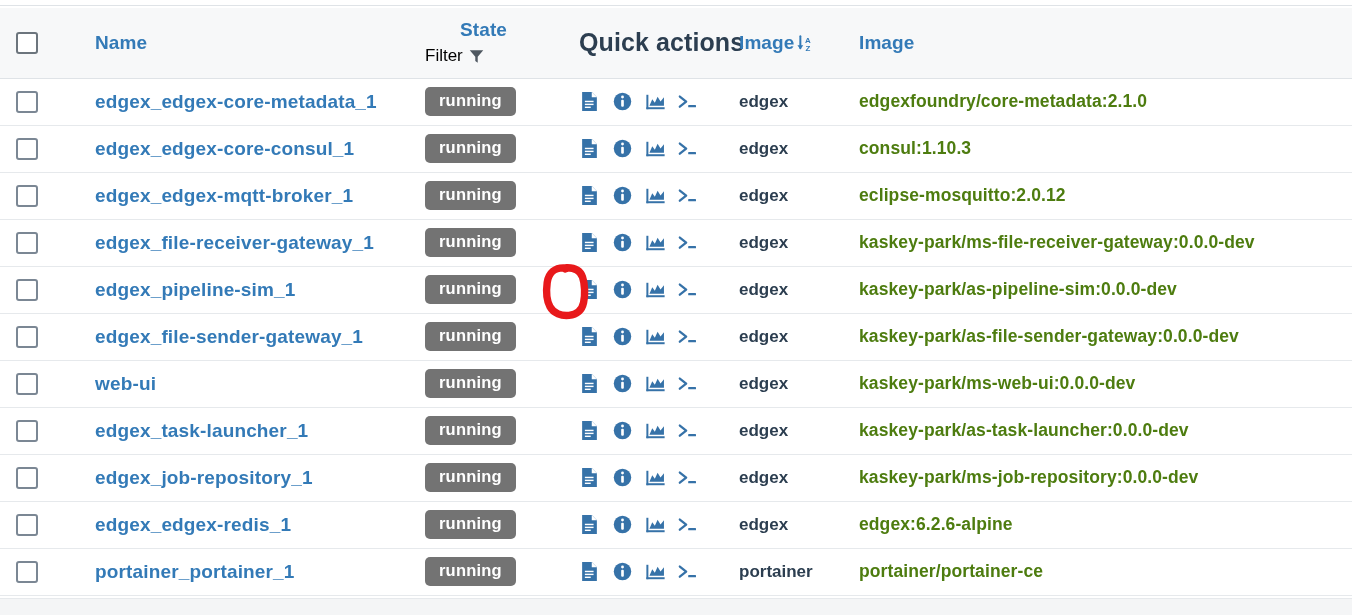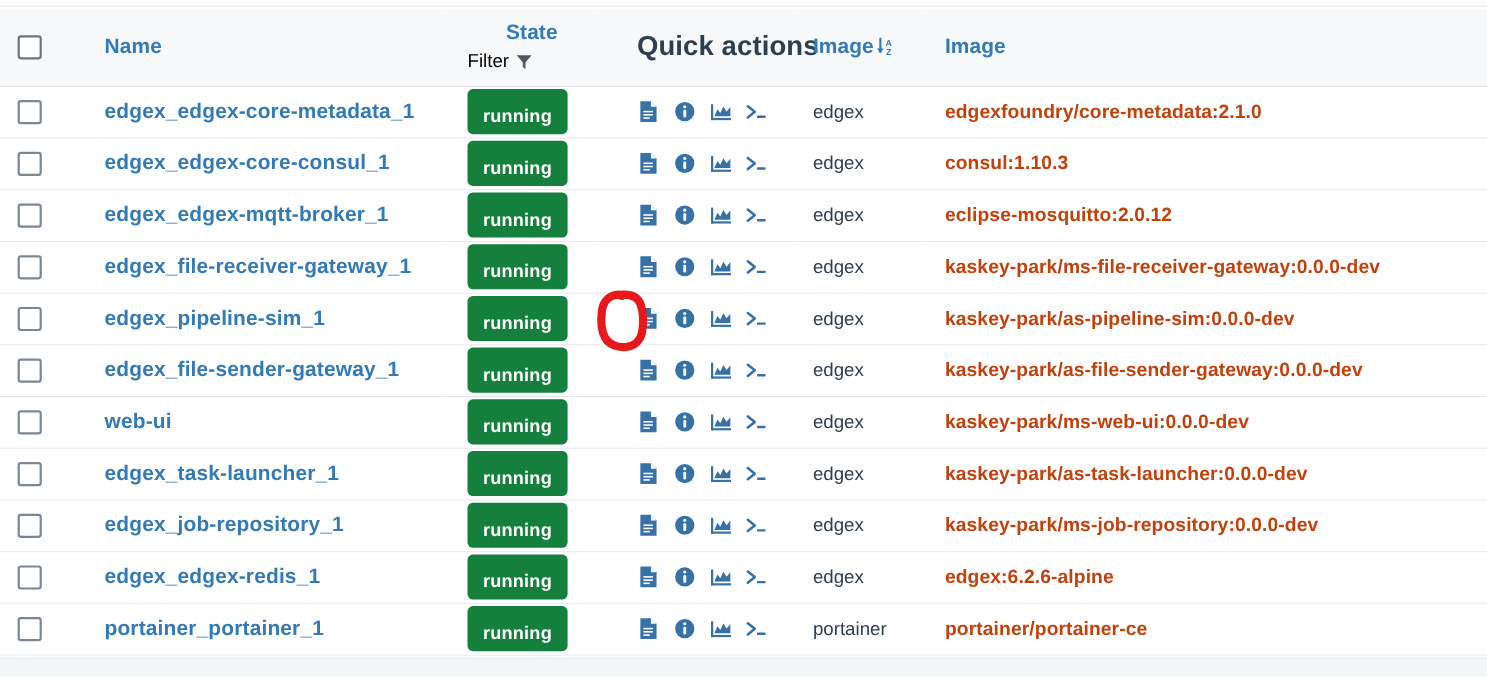--- a/index.html
+++ b/index.html
@@ -113,25 +113,25 @@
     font-size: 19px;
     font-weight: 700;
     letter-spacing: .15px;
     cursor: pointer;
     white-space: nowrap;
   }
 
   .state-cell { padding-left: 20px; }
   .badge-running {
     display: inline-block;
-    background: #15803d;
+    background: #737373;
     color: #ffffff;
     font-size: 16.5px;
     font-weight: 700;
-    padding: 17px 14px 6px 14px;
+    padding: 5px 14px 6px 14px;
     border-radius: 5px;
     line-height: 1.05;
     letter-spacing: .2px;
     white-space: nowrap;
   }
 
   .quick-cell { padding-left: 37px; }
   .quick-actions {
     display: flex; align-items: center; gap: 13px;
   }
@@ -139,27 +139,27 @@
     display: inline-flex; align-items: center; justify-content: center;
     width: 20px; height: 22px;
     cursor: pointer;
     line-height: 0;
   }
 
   .stack-cell { padding-left: 17px; }
   .stack-text {
     color: #2c3e50;
     font-size: 17px;
-    font-weight: 400;
+    font-weight: 700;
     white-space: nowrap;
   }
 
   .image-cell { padding-left: 17px; }
   .image-link {
-    color: #c2410c;
+    color: #4d7c0f;
     font-size: 17.5px;
     font-weight: 700;
     letter-spacing: .1px;
     cursor: pointer;
     white-space: nowrap;
   }
 
   
   .footer-strip {
     position: absolute;

